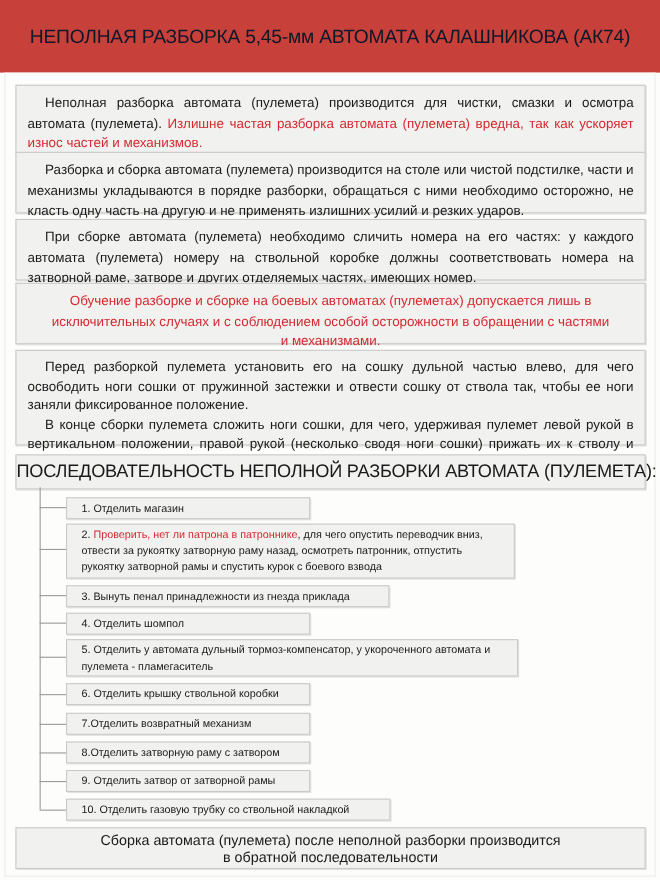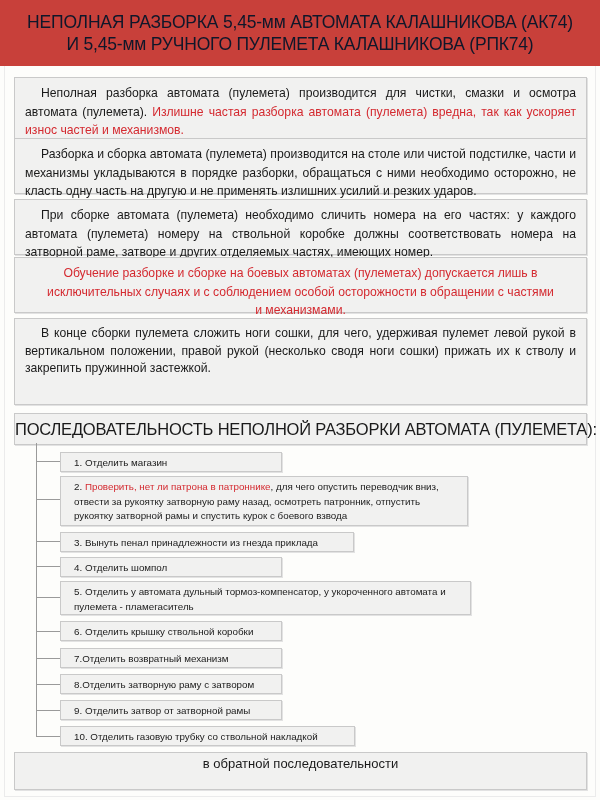--- a/index.html
+++ b/index.html
@@ -20,21 +20,20 @@
   .branch { position:absolute; left:36px; height:1px; background:#9a9a9a; }
   .item { position:absolute; left:60px; background:#f1f1f0; border:1px solid #c9c9c9; box-sizing:border-box;
           font-size:9.8px; line-height:14.5px; padding:3px 13px; box-shadow:1px 1px 0 #e2e2e2; }
   .footer-box { font-size:13px; line-height:16px; text-align:center; padding:6px 10px; }
 </style>
 </head>
 <body>
 
 <div class="header">
   <div class="line">НЕПОЛНАЯ РАЗБОРКА 5,45-мм АВТОМАТА КАЛАШНИКОВА (АК74)</div>
-  <div class="line">И 5,45-мм РУЧНОГО ПУЛЕМЕТА КАЛАШНИКОВА (РПК74)</div>
 </div>
 
 <div class="frame"></div>
 
 <div class="box" style="top:77px;height:65px;">
   <div class="para"><span class="indent"></span><span>Неполная разборка автомата (пулемета) производится для чистки, смазки и осмотра автомата (пулемета). </span><span class="red">Излишне частая разборка автомата (пулемета) вредна, так как ускоряет износ частей и механизмов.</span></div>
 </div>
 
 <div class="box" style="top:138px;height:56px;">
   <div class="para"><span class="indent"></span><span>Разборка и сборка автомата (пулемета) производится на столе или чистой подстилке, части и механизмы укладываются в порядке разборки,  обращаться с ними необходимо осторожно, не класть одну часть на другую и не применять излишних усилий и резких ударов.</span></div>
@@ -43,20 +42,21 @@
 <div class="box" style="top:199px;height:56px;">
   <div class="para"><span class="indent"></span><span>При сборке  автомата (пулемета) необходимо сличить номера на его частях: у каждого автомата (пулемета)  номеру на ствольной коробке должны соответствовать номера на затворной  раме, затворе и других  отделяемых частях, имеющих номер.</span></div>
 </div>
 
 <div class="box" style="top:257px;height:56px;">
   <div class="para center red" style="text-align:center;padding-left:30px;padding-right:30px;">Обучение разборке и сборке  на боевых автоматах (пулеметах) допускается  лишь в исключительных  случаях и с соблюдением особой осторожности в обращении с частями и механизмами.</div>
 </div>
 
 <div class="box" style="top:318px;height:87px;">
   <div class="para" style="line-height:17.5px;">
+    <div><span class="indent"></span><span>Перед разборкой пулемета установить его на сошку дульной частью влево, для чего освободить ноги сошки от пружинной застежки и отвести сошку от ствола так, чтобы ее ноги заняли фиксированное положение.</span></div>
     <div><span class="indent"></span><span>В конце сборки пулемета сложить ноги сошки, для чего, удерживая пулемет левой рукой в вертикальном положении, правой рукой  (несколько сводя ноги сошки) прижать их к стволу и закрепить пружинной застежкой.</span></div>
   </div>
 </div>
 
 <div class="box" style="top:413px;height:32px;">
   <div class="seq-title" style="line-height:30px;text-align:center;">ПОСЛЕДОВАТЕЛЬНОСТЬ НЕПОЛНОЙ РАЗБОРКИ АВТОМАТА (ПУЛЕМЕТА):</div>
 </div>
 
 <div class="trunk"></div>
 <div class="branch" style="top:461px;width:24px;"></div>
@@ -96,15 +96,16 @@
 </div>
 <div class="item" style="top:700px;width:222px;height:20px;">
   <span>9. Отделить затвор от затворной рамы</span>
 </div>
 <div class="item" style="top:726px;width:295px;height:20px;">
   <span>10. Отделить газовую трубку со ствольной накладкой</span>
 </div>
 
 <div class="box" style="top:752px;height:38px;">
   <div class="footer-box" style="padding-top:3px;">
+    <div>Сборка автомата (пулемета) после неполной разборки производится</div>
     <div>в обратной последовательности</div>
   </div>
 </div>
 
 </body></html>

